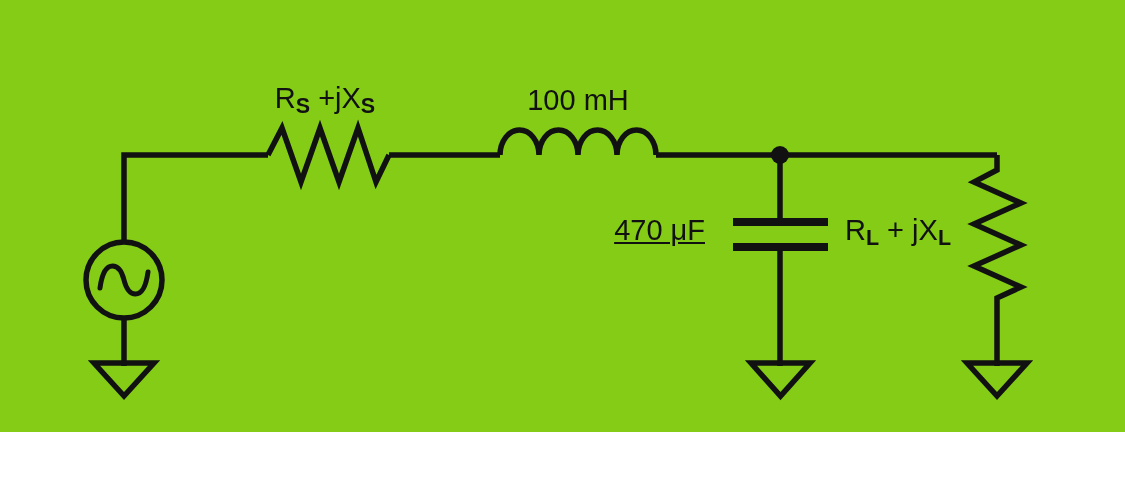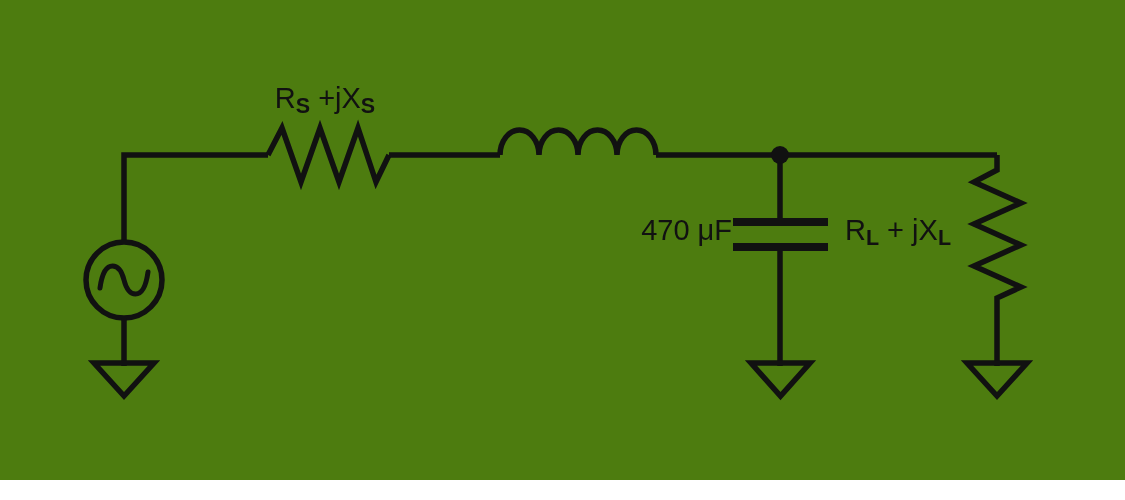--- a/index.html
+++ b/index.html
@@ -3,22 +3,22 @@
 <meta charset="utf-8">
 <style>
   html, body {
     margin: 0;
     padding: 0;
     background: #ffffff;
   }
   #stage {
     position: relative;
     width: 1125px;
-    height: 480px;
-    background: #4d7c0f;
+    height: 432px;
+    background: #84cc16;
     font-family: "Liberation Sans", sans-serif;
     overflow: hidden;
   }
   #schematic-svg {
     position: absolute;
     left: 0;
     top: 0;
   }
   .lbl {
     position: absolute;
@@ -68,18 +68,19 @@
       <path stroke-width="5" stroke-linecap="round" d="M100 288 Q103 266 112.5 266 Q120.5 266 124 280 Q127.5 294 135.5 294 Q145 294 148 272"></path>
       <path d="M124 318 L124 366"></path>
       <path d="M94 363 L154 363 L124 396 Z"></path>
 
       <circle cx="780" cy="155" r="9" fill="#111111" stroke="none"></circle>
     </g>
   </svg>
 
   <div class="lbl center" style="left:255px; top:82px; width:140px;"><span>R</span><sub>S</sub><span> +jX</span><sub>S</sub></div>
 
+  <div class="lbl center" style="left:508px; top:84px; width:140px;">100 mH</div>
 
-  <div class="lbl right" style="left:602px; top:214px; width:130px;">470 μF</div>
+  <div class="lbl right" style="left:575px; top:214px; width:130px;text-decoration:underline;">470 μF</div>
 
   <div class="lbl" style="left:845px; top:214px;"><span>R</span><sub>L</sub><span> + jX</span><sub>L</sub></div>
 
 </div>
 
 </body></html>

